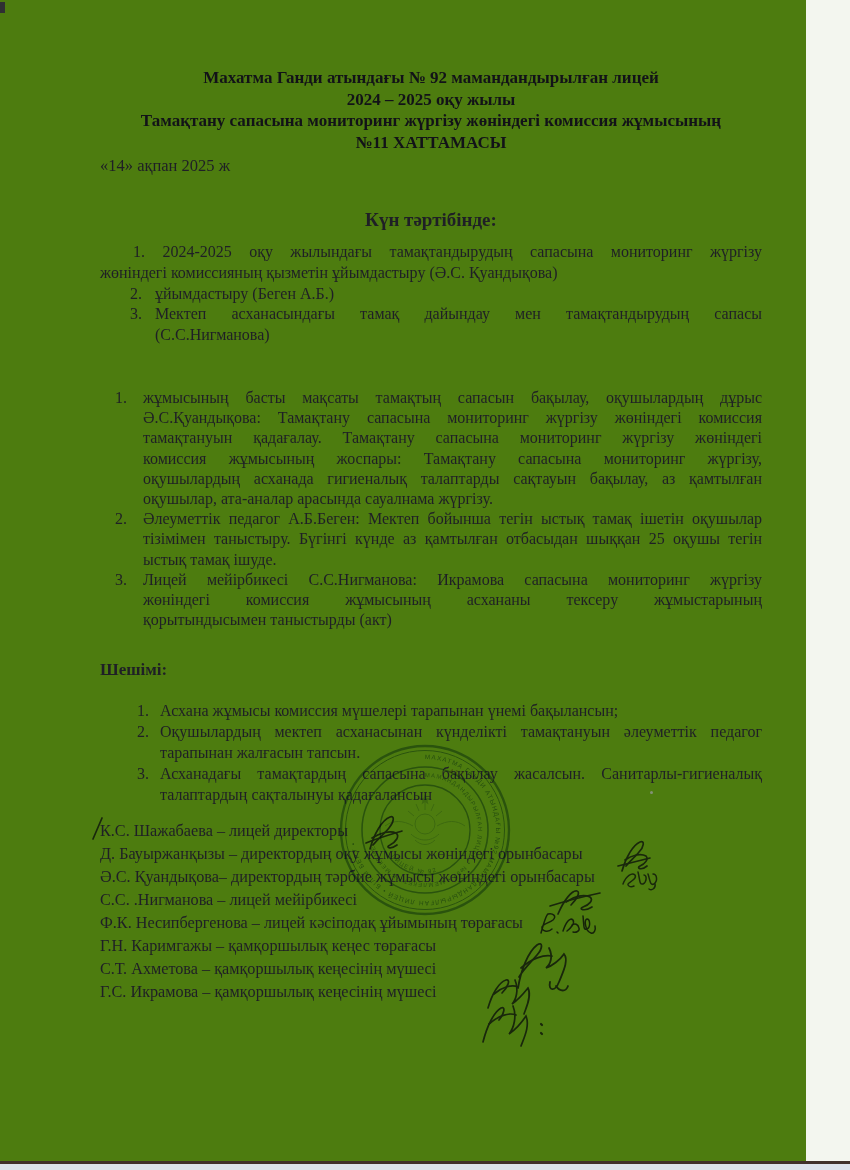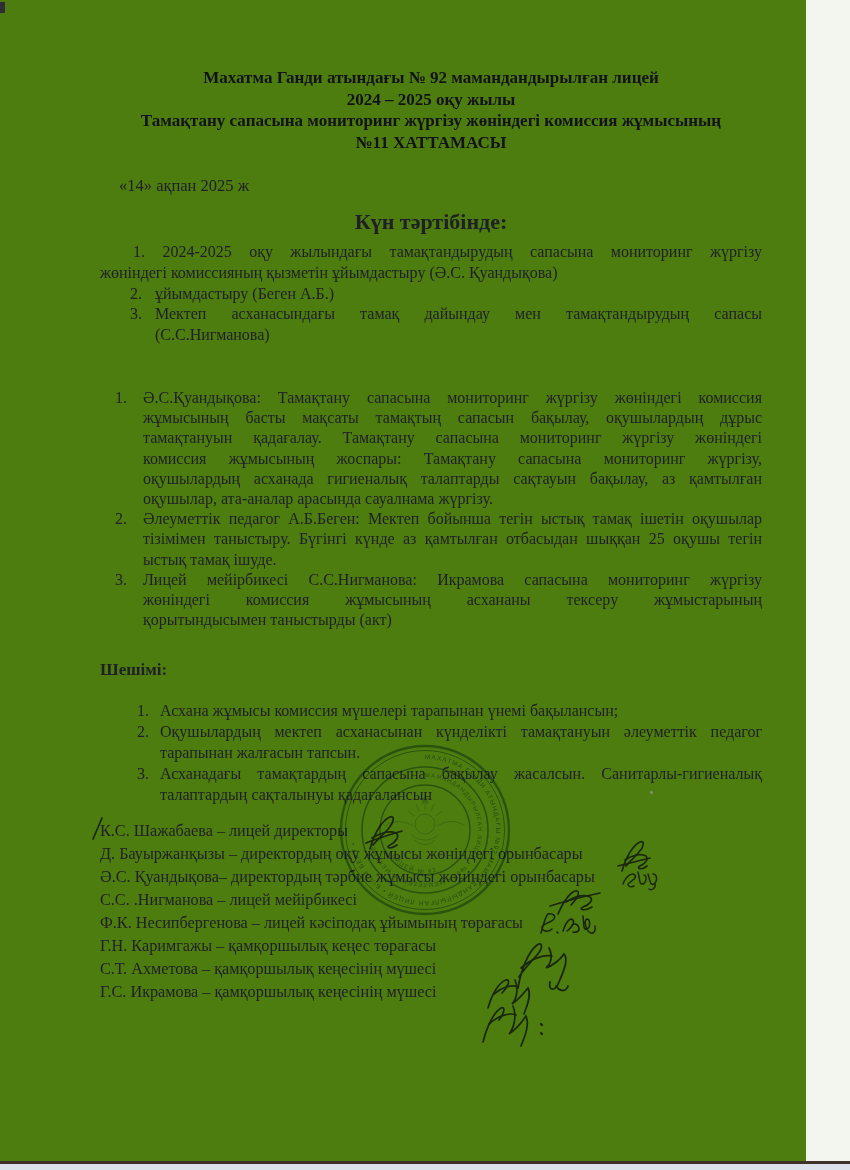--- a/index.html
+++ b/index.html
@@ -15,22 +15,22 @@
   .bottom-edge{position:absolute;left:0;top:1161px;width:850px;height:3px;background:#40302a;}
   .bottom-strip{position:absolute;left:0;top:1164px;width:850px;height:6px;background:#dbe2eb;}
   .corner-speck{position:absolute;left:0;top:2px;width:5px;height:11px;background:#2f2f33;}
   .dot{position:absolute;width:3px;height:3px;border-radius:50%;background:#9a9aa2;opacity:.7;}
 
   .abs{position:absolute;left:100px;width:662px;}
   .center{text-align:center;}
   .bold{font-weight:bold;}
 
   .header-block{top:67px;font-size:17px;font-weight:bold;line-height:21.5px;color:#121218;}
-  .date-line{top:176px;font-size:16.5px;margin-left:19px;}
-  .agenda-title{top:209px;font-size:22px;}
+  .date-line{top:156px;font-size:16.5px;}
+  .agenda-title{top:209px;font-size:19px;}
   .decision-title{top:660px;font-size:17px;}
 
   .textlist{font-size:16px;}
   .agenda-list{top:242px;line-height:20.8px;}
   .speech-list{top:388px;line-height:20.2px;}
   .decision-list{top:700px;line-height:21px;}
 
   .jline{text-align:justify;text-align-last:justify;}
   .lline{text-align:left;}
   .hang{display:flex;}
@@ -91,22 +91,22 @@
         <div class="jline">Мектеп асханасындағы тамақ дайындау мен тамақтандырудың сапасы</div>
         <div class="lline">(С.С.Нигманова)</div>
       </div>
     </div>
   </div>
 
   <div class="abs textlist speech-list">
     <div class="hang">
       <div class="num">1.</div>
       <div class="body">
+        <div class="jline">жұмысының басты мақсаты тамақтың сапасын бақылау, оқушылардың дұрыс</div>
         <div class="jline">Ә.С.Қуандықова: Тамақтану сапасына мониторинг жүргізу жөніндегі комиссия</div>
-        <div class="jline">жұмысының басты мақсаты тамақтың сапасын бақылау, оқушылардың дұрыс</div>
         <div class="jline">тамақтануын қадағалау. Тамақтану сапасына мониторинг жүргізу жөніндегі</div>
         <div class="jline">комиссия жұмысының жоспары: Тамақтану сапасына мониторинг жүргізу,</div>
         <div class="jline">оқушылардың асханада гигиеналық талаптарды сақтауын бақылау, аз қамтылған</div>
         <div class="lline">оқушылар, ата-аналар арасында сауалнама жүргізу.</div>
       </div>
     </div>
     <div class="hang">
       <div class="num">2.</div>
       <div class="body">
         <div class="jline">Әлеуметтік педагог А.Б.Беген: Мектеп бойынша тегін ыстық тамақ ішетін оқушылар</div>

